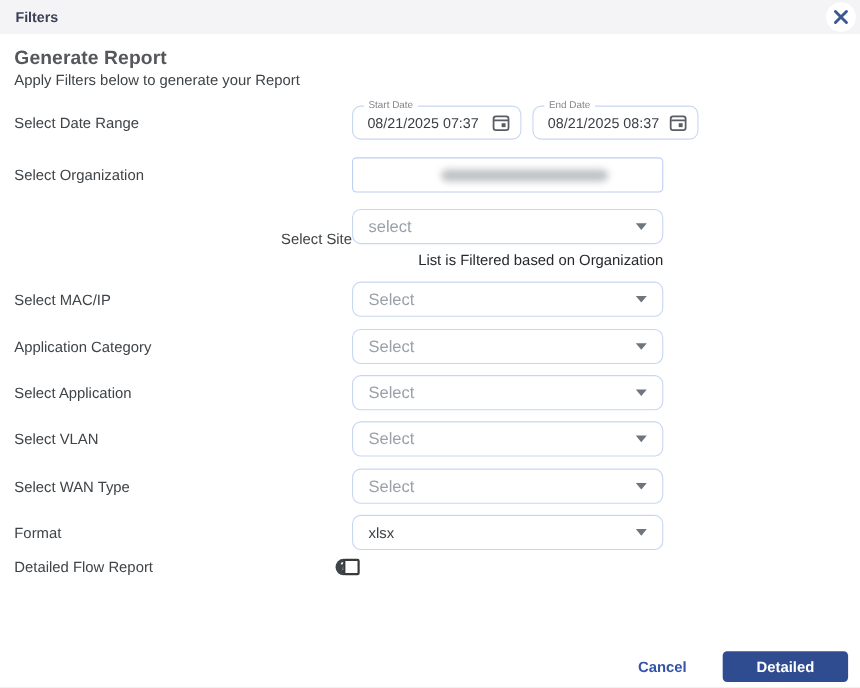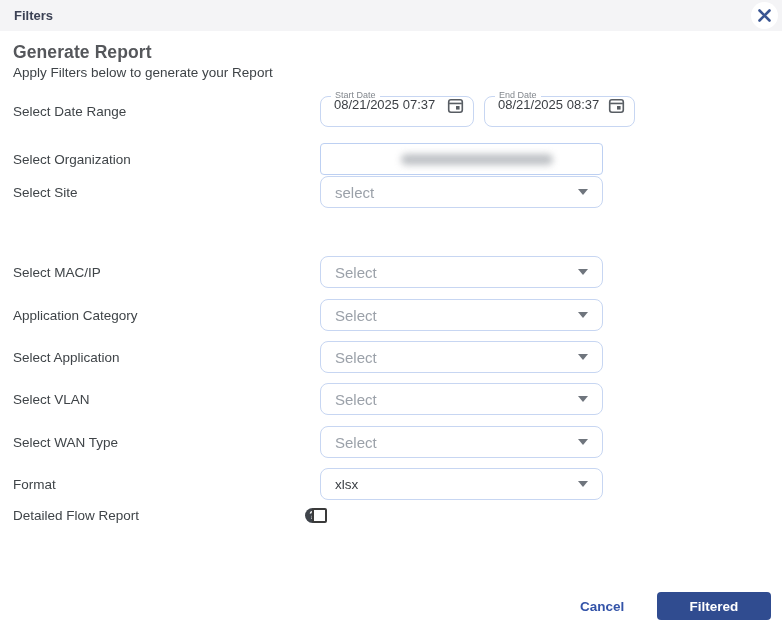--- a/index.html
+++ b/index.html
@@ -49,21 +49,21 @@
     width:0; height:0; flex:none;
     border-left:5px solid transparent; border-right:5px solid transparent;
     border-top:6px solid #6f757d;
   }
   .helper-text { margin-top:7px; font-size:13.5px; color:#25282c; }
 
   
   .datefield {
     position:relative; height:31px; background:#fff;
     border:1px solid #c7d6f2; border-radius:8px;
-    display:flex; justify-content:space-between;
+    display:flex; align-items:center; justify-content:space-between;
     padding:0 9px 0 13px; cursor:text;
   }
   .datefield.start { width:154px; margin-right:10px; }
   .datefield.end   { width:151px; }
   .float-label {
     position:absolute; top:-7px; left:10px; background:#fff;
     padding:0 4px; font-size:9px; color:#82878d; white-space:nowrap;
   }
   .date-value { font-size:13px; color:#3b3f44; white-space:nowrap; }
   .cal-icon { flex:none; margin-left:6px; cursor:pointer; }
@@ -141,27 +141,28 @@
     </div>
   </div>
 
   <div class="row" style="top:143px; height:32px;">
     <div class="row-label">Select Organization</div>
     <div class="org-input">
       <div class="redacted-blob"></div>
     </div>
   </div>
 
-  <div class="row" style="top:176px;">
+  <div class="row" style="top:190px;text-align:right;">
     <div class="row-label">Select Site</div>
     <div class="field-col">
       <div class="select">
         <span class="placeholder">select</span>
         <span class="caret"></span>
       </div>
+      <div class="helper-text">List is Filtered based on Organization</div>
     </div>
   </div>
 
   <div class="row" style="top:256px; height:32px;">
     <div class="row-label">Select MAC/IP</div>
     <div class="select">
       <span class="placeholder">Select</span>
       <span class="caret"></span>
     </div>
   </div>
@@ -208,15 +209,15 @@
 
   <div class="row" style="top:505px; height:20px;">
     <div class="row-label label-with-icon">
       <span>Detailed Flow Report</span>
       <span class="help-icon">?</span>
     </div>
     <div class="checkbox" role="checkbox" aria-checked="false"></div>
   </div>
 
   <span class="cancel-link">Cancel</span>
-  <button class="generate-btn">Filtered</button>
+  <button class="generate-btn">Detailed</button>
 
 </div>
 
 </body></html>

